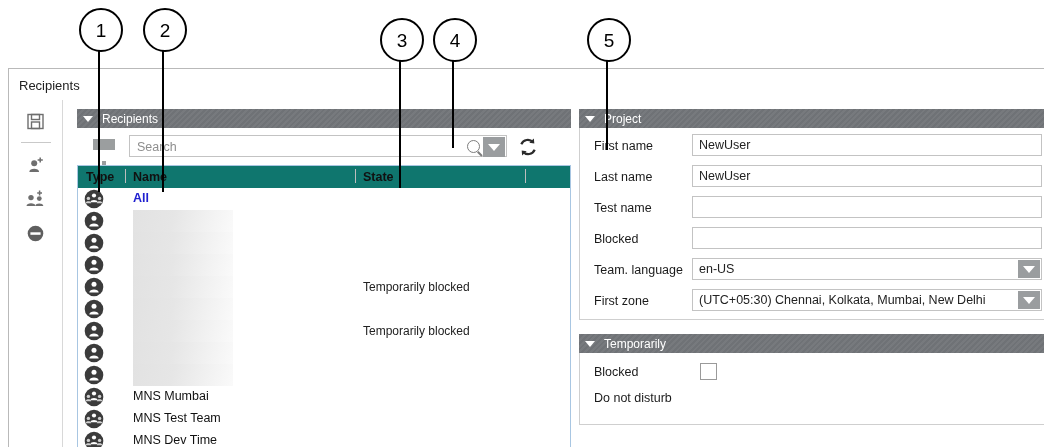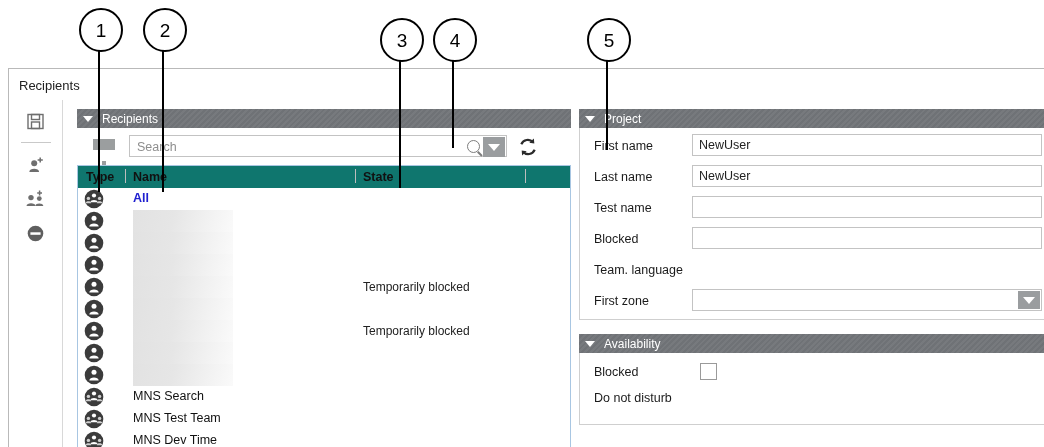--- a/index.html
+++ b/index.html
@@ -295,21 +295,21 @@
               <div class="grow" style="top: 220px;">
                 <div class="gicon"><svg width="20" height="20" viewBox="0 0 20 20">
                     <circle cx="10" cy="10" r="9.3" fill="#3b3b3b"></circle>
                     <circle cx="10" cy="6.5" r="2.1" fill="#ffffff"></circle>
                     <path d="M6.4 13.2 C6.4 10.3 13.6 10.3 13.6 13.2 Z" fill="#ffffff"></path>
                     <circle cx="4.4" cy="9.4" r="1.7" fill="#cfcfcf"></circle>
                     <circle cx="15.6" cy="9.4" r="1.7" fill="#cfcfcf"></circle>
                     <path d="M1.6 14.2 C1.6 11.7 7.2 11.7 7.2 14.2 Z" fill="#cfcfcf"></path>
                     <path d="M12.8 14.2 C12.8 11.7 18.4 11.7 18.4 14.2 Z" fill="#cfcfcf"></path>
                   </svg></div>
-                <div class="gname">MNS Search</div>
+                <div class="gname">MNS Mumbai</div>
               </div>
               <div class="grow" style="top: 242px;">
                 <div class="gicon"><svg width="20" height="20" viewBox="0 0 20 20">
                     <circle cx="10" cy="10" r="9.3" fill="#3b3b3b"></circle>
                     <circle cx="10" cy="6.5" r="2.1" fill="#ffffff"></circle>
                     <path d="M6.4 13.2 C6.4 10.3 13.6 10.3 13.6 13.2 Z" fill="#ffffff"></path>
                     <circle cx="4.4" cy="9.4" r="1.7" fill="#cfcfcf"></circle>
                     <circle cx="15.6" cy="9.4" r="1.7" fill="#cfcfcf"></circle>
                     <path d="M1.6 14.2 C1.6 11.7 7.2 11.7 7.2 14.2 Z" fill="#cfcfcf"></path>
                     <path d="M12.8 14.2 C12.8 11.7 18.4 11.7 18.4 14.2 Z" fill="#cfcfcf"></path>
@@ -359,36 +359,43 @@
                 </div>
               </div>
               <div class="frow" style="top: 96px;">
                 <div class="flabel">Blocked</div>
                 <div class="fctl">
                   <span class="fval"></span>
                 </div>
               </div>
               <div class="frow" style="top: 127px;">
                 <div class="flabel">Team. language</div>
-              </div>
-              <div class="frow" style="top: 158px;">
-                <div class="flabel">First zone</div>
-                <div class="fctl">
+                <div class="fctl">
+                  <span class="fval">en-US</span>
                   <span class="ddarrow">
                     <i></i>
                   </span>
                 </div>
               </div>
+              <div class="frow" style="top: 158px;">
+                <div class="flabel">First zone</div>
+                <div class="fctl">
+                  <span class="fval">(UTC+05:30) Chennai, Kolkata, Mumbai, New Delhi</span>
+                  <span class="ddarrow">
+                    <i></i>
+                  </span>
+                </div>
+              </div>
             </div>
         </div>
 
         <div id="avail">
           <div class="phead">
             <span class="caret"></span>
-            <span>Availability</span>
+            <span>Temporarily</span>
           </div>
           <div id="availbody">
               <div class="arow" style="top: 6px;">
                 <div class="albl">Blocked</div>
                 <div class="cbox"></div>
               </div>
               <div class="arow" style="top: 32px;">
                 <div class="albl">Do not disturb</div>
               </div>
             </div>

